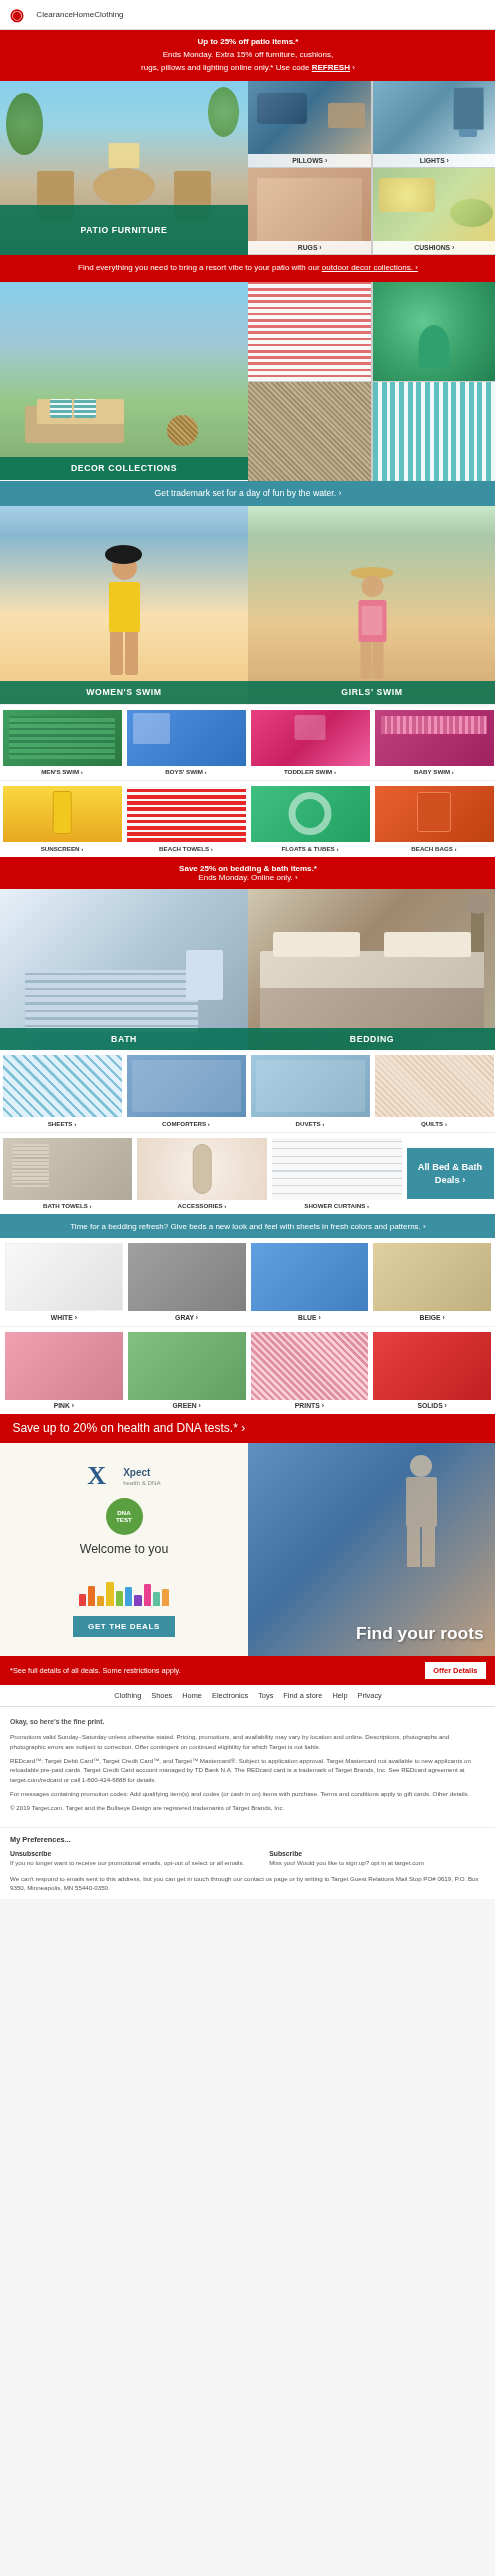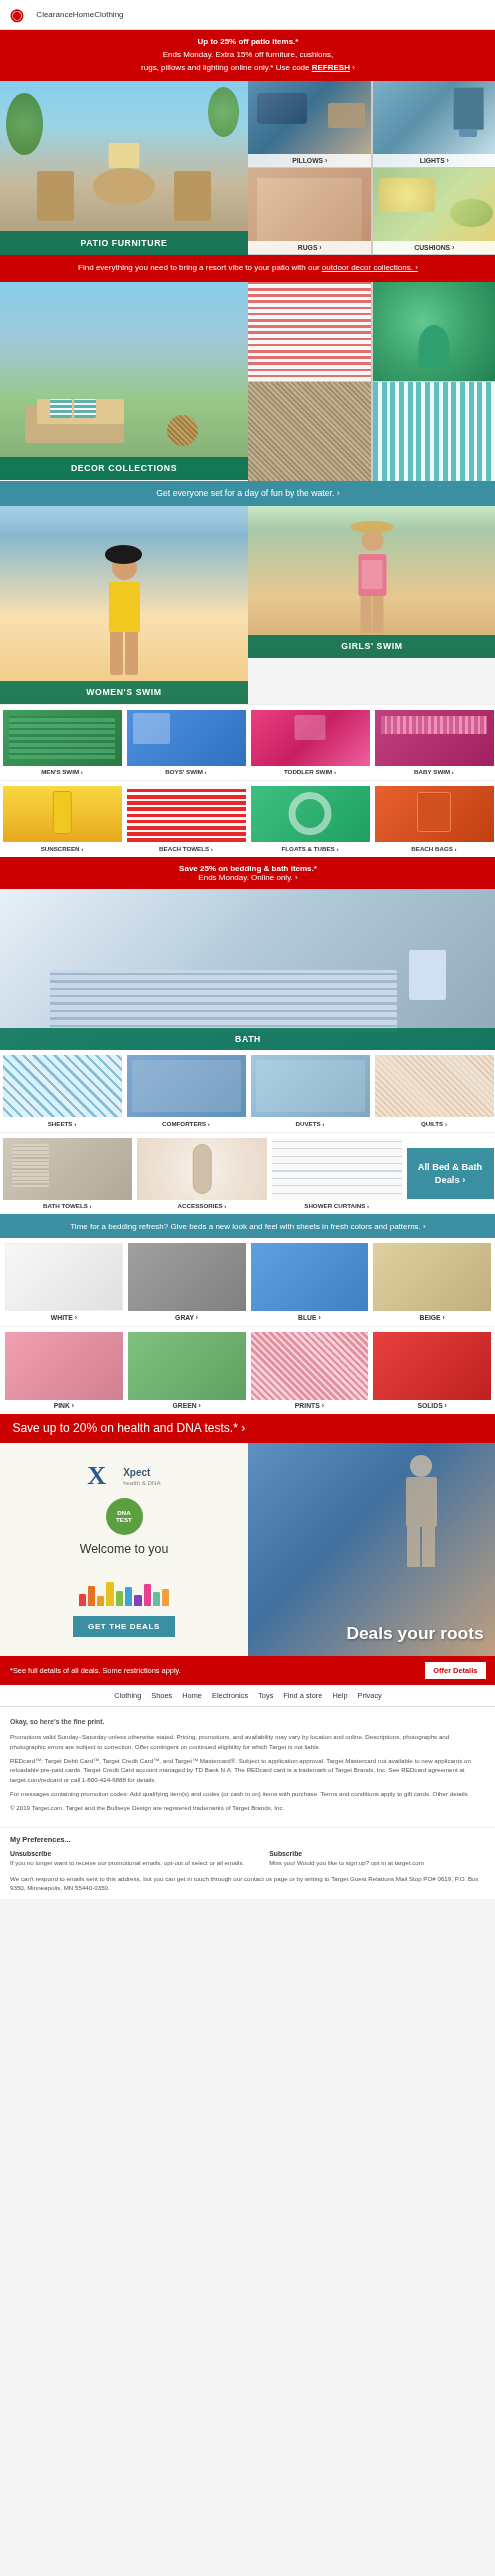--- a/index.html
+++ b/index.html
@@ -33,21 +33,21 @@
       <div style="position:absolute;top:12.4px;left:6.2px;width:37px;height:62px;background:radial-gradient(circle,#5a9a40 0%,#3a7a20 100%);border-radius:50%;opacity:0.8;"></div>
       <div style="position:absolute;top:6.2px;right:9.3px;width:31px;height:50px;background:radial-gradient(circle,#6aaa50 0%,#4a8a30 100%);border-radius:50%;opacity:0.8;"></div>
 
       <div style="position:absolute;bottom:50px;left:50%;transform:translateX(-50%);width:62px;height:37px;background:#c8a870;border-radius:50%;"></div>
 
       <div style="position:absolute;bottom:34px;left:15%;width:37px;height:50px;background:#b89860;border-radius:2.5px;"></div>
       <div style="position:absolute;bottom:34px;right:15%;width:37px;height:50px;background:#b89860;border-radius:2.5px;"></div>
 
       <div style="position:absolute;bottom:87px;left:50%;transform:translateX(-50%);width:31px;height:25px;background:#f0d890;border-radius:2.5px;opacity:0.9;"></div>
     </div>
-    <div style="position:absolute;bottom:0;left:0;right:0;background:rgba(0,110,80,0.85);color:#fff;text-align:center;padding:7px;font-size:8.7px;font-weight:bold;letter-spacing:0.6px;">
+    <div style="position:absolute;bottom:0;left:0;right:0;background:rgba(0,110,80,0.85);color:#fff;text-align:center;padding:20px;font-size:8.7px;font-weight:bold;letter-spacing:0.6px;">
       <span>PATIO FURNITURE</span>
     </div>
   </div>
 
   <div style="width:50%;display:grid;grid-template-columns:1fr 1fr;gap:1.2px;background:#ccc;">
 
     <div style="position:relative;height:86px;overflow:hidden;cursor:pointer;background:linear-gradient(135deg,#5a8fb0 0%,#3a6f90 40%,#c8b090 100%);">
       <div style="position:absolute;top:12.4px;left:9.3px;width:50px;height:31px;background:linear-gradient(135deg,#4a7090 0%,#2a5070 100%);border-radius:3.7px;"></div>
       <div style="position:absolute;top:22px;right:6.2px;width:37px;height:25px;background:#b09878;border-radius:2.5px;opacity:0.9;"></div>
       <div style="position:absolute;bottom:0;left:0;right:0;background:rgba(255,255,255,0.85);color:#333;font-size:6.8px;font-weight:bold;padding:3.1px 5px;text-align:center;">
@@ -111,21 +111,21 @@
       <div style="position:absolute;bottom:12.4px;left:50%;transform:translateX(-50%);width:31px;height:43px;background:#30a070;border-radius:50% 50% 0 0;"></div>
     </div>
 
     <div style="height:99px;background:repeating-linear-gradient(45deg,#a09070 0px,#a09070 1.9px,#c0b090 1.9px,#c0b090 3.7px);cursor:pointer;"></div>
 
     <div style="height:99px;background:repeating-linear-gradient(90deg,#60c0c0 0px,#60c0c0 5px,#f0f8f8 5px,#f0f8f8 8.7px);cursor:pointer;"></div>
   </div>
 </div>
 
 <div style="background:#3a8fa0;color:#fff;text-align:center;padding:7.4px 12.4px;font-size:8.7px;cursor:pointer;">
-  <span>Get everyone set for a day of fun by the water. ›</span>
+  <span>Get trademark set for a day of fun by the water. ›</span>
 </div>
 
 <div style="display:flex;width:100%;">
 
   <div style="flex:1;position:relative;height:198px;overflow:hidden;cursor:pointer;background:linear-gradient(180deg,#a8d0e8 0%,#88b8d0 15%,#f8e0b0 55%,#f0c880 100%);">
 
     <div style="position:absolute;bottom:25px;left:50%;transform:translateX(-50%);width:50px;height:124px;display:flex;flex-direction:column;align-items:center;">
 
       <div style="width:25px;height:25px;background:#d4a070;border-radius:50%;margin-bottom:2.5px;position:relative;">
         <div style="position:absolute;top:-9.3px;left:-6.2px;width:37px;height:18.6px;background:#1a1a1a;border-radius:50%;"></div>
@@ -136,21 +136,21 @@
       <div style="display:flex;gap:2.5px;">
         <div style="width:12.4px;height:43px;background:#d4a070;border-radius:0 0 2.5px 2.5px;"></div>
         <div style="width:12.4px;height:43px;background:#d4a070;border-radius:0 0 2.5px 2.5px;"></div>
       </div>
     </div>
     <div style="position:absolute;bottom:0;left:0;right:0;background:rgba(0,110,80,0.85);color:#fff;text-align:center;padding:6.2px;font-size:8.7px;font-weight:bold;letter-spacing:0.6px;">
       <span>WOMEN'S SWIM</span>
     </div>
   </div>
 
-  <div style="flex:1;position:relative;height:152px;overflow:hidden;cursor:pointer;background:linear-gradient(180deg,#c8e8c8 0%,#a8c8a8 15%,#e8c890 60%,#d0a870 100%);">
+  <div style="flex:1;position:relative;height:198px;overflow:hidden;cursor:pointer;background:linear-gradient(180deg,#c8e8c8 0%,#a8c8a8 15%,#e8c890 60%,#d0a870 100%);">
 
     <div style="position:absolute;bottom:25px;left:50%;transform:translateX(-50%);width:43px;height:112px;display:flex;flex-direction:column;align-items:center;">
 
       <div style="width:43px;height:12.4px;background:#d4b060;border-radius:50%;margin-bottom:-3.1px;"></div>
 
       <div style="width:22px;height:22px;background:#d4a878;border-radius:50%;margin-bottom:2.5px;"></div>
 
       <div style="width:28px;height:43px;background:#e87890;border-radius:2.5px;position:relative;">
         <div style="position:absolute;top:6.2px;left:3.1px;right:3.1px;bottom:6.2px;background:rgba(255,255,255,0.2);border-radius:1.2px;"></div>
       </div>
@@ -235,20 +235,34 @@
 
   <div style="flex:1;position:relative;height:161px;overflow:hidden;cursor:pointer;background:linear-gradient(135deg,#e8f0f8 0%,#b0c8d8 50%,#90a8b8 100%);">
 
     <div style="position:absolute;bottom:18.6px;left:10%;width:70%;height:62px;background:repeating-linear-gradient(0deg,#c8d8e8 0px,#c8d8e8 5px,#a0b8c8 5px,#a0b8c8 7.4px);border-radius:2.5px;"></div>
     <div style="position:absolute;bottom:50px;right:10%;width:37px;height:50px;background:#d0e0f0;border-radius:2.5px;"></div>
     <div style="position:absolute;bottom:0;left:0;right:0;background:rgba(0,110,80,0.85);color:#fff;text-align:center;padding:6.2px;font-size:8.7px;font-weight:bold;letter-spacing:0.6px;">
       <span>BATH</span>
     </div>
   </div>
 
+  <div style="flex:1;position:relative;height:161px;overflow:hidden;cursor:pointer;background:linear-gradient(135deg,#d0c8b0 0%,#a08870 40%,#b0a890 100%);">
+
+    <div style="position:absolute;bottom:18.6px;left:5%;width:90%;height:74px;background:linear-gradient(135deg,#c0b0a0 0%,#a09080 100%);border-radius:2.5px;"></div>
+    <div style="position:absolute;bottom:62px;left:5%;width:90%;height:37px;background:linear-gradient(135deg,#e0d8c8 0%,#c8c0b0 100%);border-radius:2.5px 2.5px 0 0;"></div>
+
+    <div style="position:absolute;bottom:93px;left:10%;width:35%;height:25px;background:#f0e8d8;border-radius:2.5px;"></div>
+    <div style="position:absolute;bottom:93px;right:10%;width:35%;height:25px;background:#f0e8d8;border-radius:2.5px;"></div>
+
+    <div style="position:absolute;top:12.4px;right:12.4px;width:12.4px;height:50px;background:#8a7a60;border-radius:1.2px;"></div>
+    <div style="position:absolute;top:6.2px;right:6.2px;width:25px;height:18.6px;background:#a09080;border-radius:50%;"></div>
+    <div style="position:absolute;bottom:0;left:0;right:0;background:rgba(0,110,80,0.85);color:#fff;text-align:center;padding:6.2px;font-size:8.7px;font-weight:bold;letter-spacing:0.6px;">
+      <span>BEDDING</span>
+    </div>
+  </div>
 </div>
 
 <div style="display:flex;background:#fff;padding:2.5px 0;justify-content:space-around;">
 
   <div style="flex:1;text-align:center;padding:2.5px;cursor:pointer;">
     <div style="height:62px;background:repeating-linear-gradient(45deg,#e0f0f8 0px,#e0f0f8 5px,#80c0d8 5px,#80c0d8 7.4px);margin-bottom:2.5px;position:relative;overflow:hidden;"></div>
     <div style="font-size:6.2px;color:#333;font-weight:bold;">SHEETS ›</div>
   </div>
 
   <div style="flex:1;text-align:center;padding:2.5px;cursor:pointer;">
@@ -389,21 +403,21 @@
 
     <div style="position:absolute;top:12.4px;right:50px;width:50px;height:112px;display:flex;flex-direction:column;align-items:center;opacity:0.7;">
       <div style="width:22px;height:22px;background:#e0c8a8;border-radius:50%;"></div>
       <div style="width:31px;height:50px;background:#d0b898;border-radius:2.5px;"></div>
       <div style="display:flex;gap:2.5px;">
         <div style="width:12.4px;height:40px;background:#d0b898;"></div>
         <div style="width:12.4px;height:40px;background:#d0b898;"></div>
       </div>
     </div>
     <div style="text-align:right;color:#fff;z-index:1;">
-      <div style="font-size:17.4px;font-weight:bold;line-height:1.2;text-shadow:0.6px 0.6px 2.5px rgba(0,0,0,0.4);">Deals your roots</div>
+      <div style="font-size:17.4px;font-weight:bold;line-height:1.2;text-shadow:0.6px 0.6px 2.5px rgba(0,0,0,0.4);">Find your roots</div>
     </div>
   </div>
 </div>
 
 <div style="background:#cc0000;color:#fff;display:flex;align-items:center;justify-content:space-between;padding:6.2px 10px;">
   <span style="font-size:7.4px;">*See full details of all deals. Some restrictions apply.</span>
   <button style="background:#fff;color:#cc0000;padding:3.7px 8.7px;font-size:7.4px;font-weight:bold;cursor:pointer;border:none;white-space:nowrap;">Offer Details</button>
 </div>
 
 <div style="background:#fff;display:flex;justify-content:center;gap:10px;padding:6.2px;border-bottom:0.6px solid #ddd;flex-wrap:wrap;">

